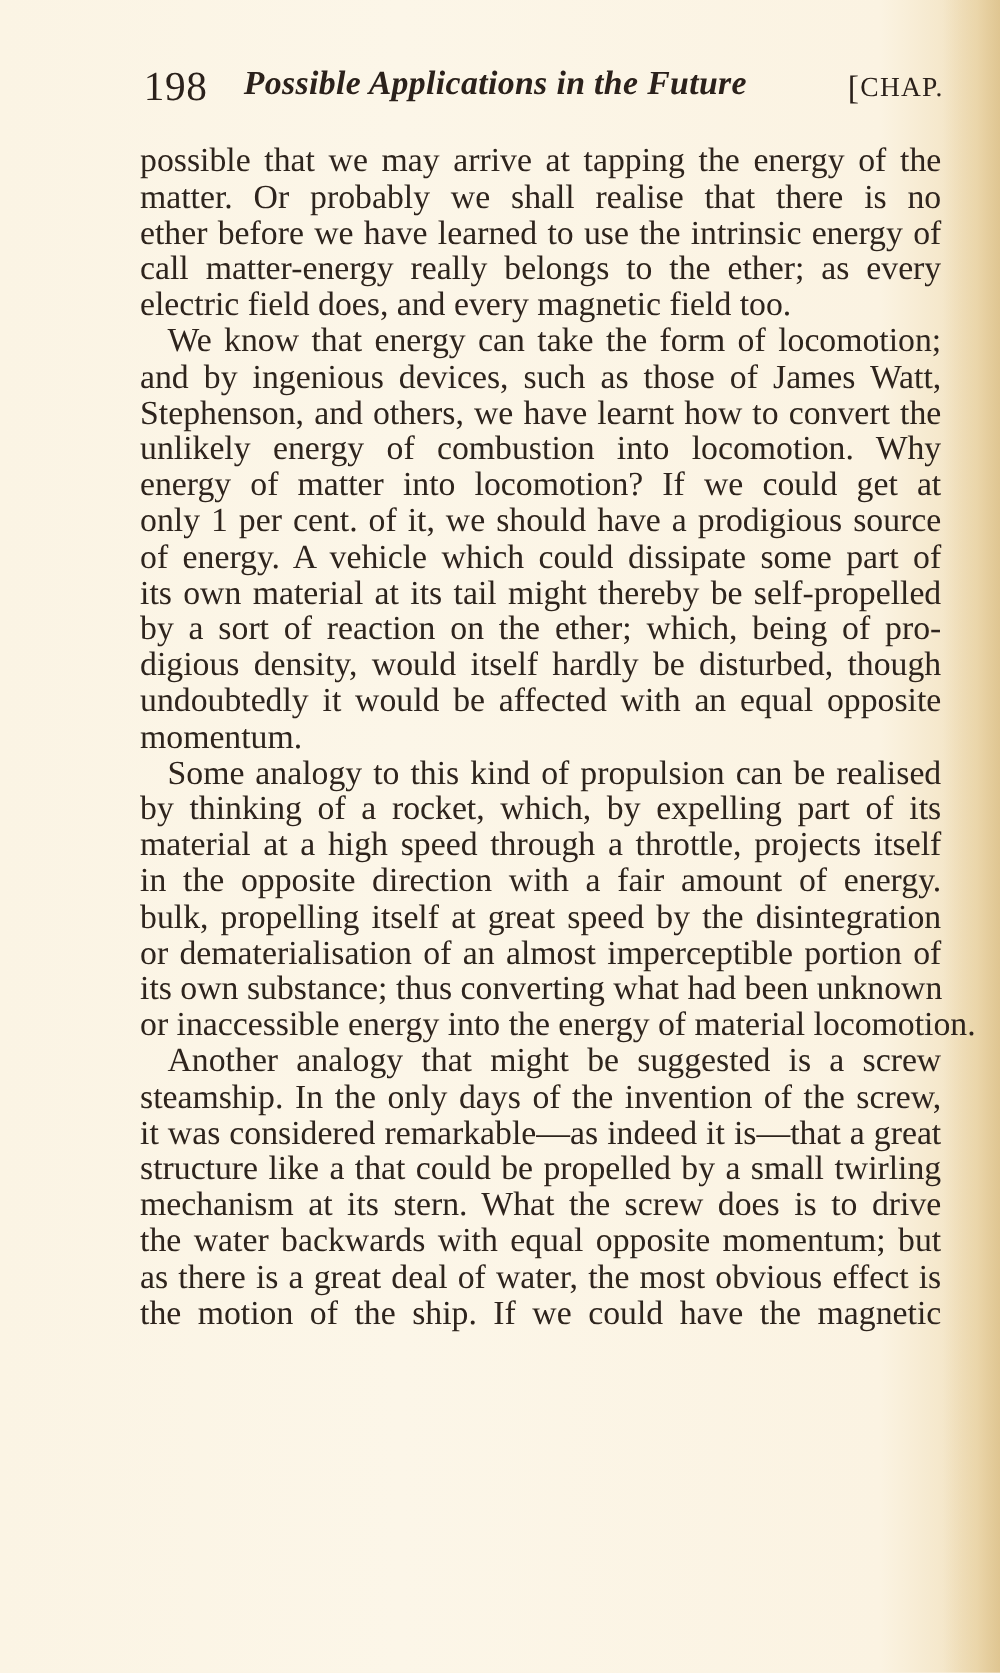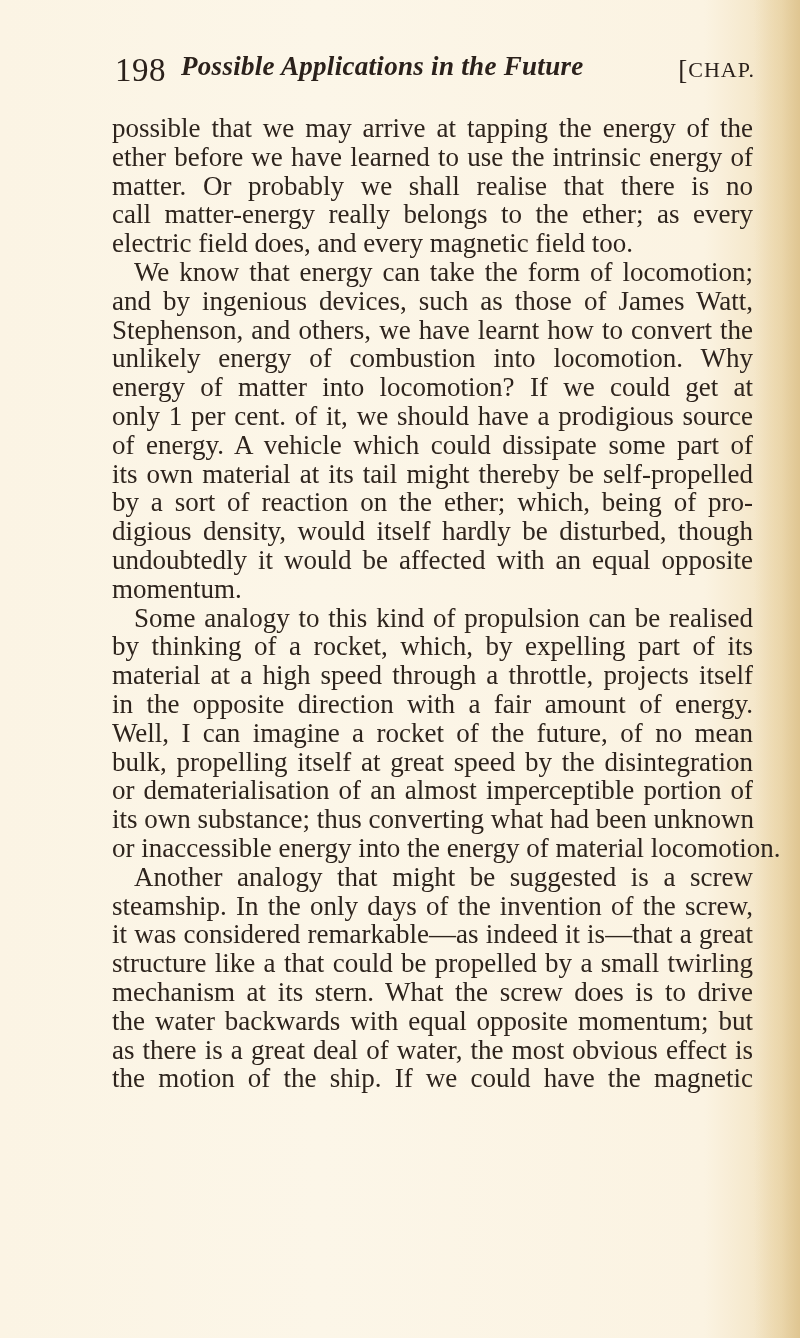--- a/index.html
+++ b/index.html
@@ -20,21 +20,21 @@
   .running-head {
     position: absolute; left: 113px; top: 52px; width: 642px; height: 34px;
     font-family: "Liberation Serif", "DejaVu Serif", serif;
     color: #2b211b;
   }
   .folio {
     position: absolute; left: 2px; top: 0px;
     font-size: 33px; letter-spacing: 0.5px;
   }
   .head-title {
-    position: absolute; left: 68px; top: -1px;
+    position: absolute; left: 82px; top: -1px;
     font-size: 27px; font-style: italic; font-weight: bold;
     letter-spacing: 0.3px;
     text-align: center;
   }
   .head-chap {
     position: absolute; right: 0px; top: 1px;
     font-size: 22px; letter-spacing: 1px;
   }
   .head-chap .bracket { font-size: 27px; position: relative; top: 2px; }
   .body-text {
@@ -59,41 +59,40 @@
   <div class="gutter-shade"></div>
 
   <div class="running-head">
     <span class="folio">198</span>
     <span class="head-title">Possible Applications in the Future</span>
     <span class="head-chap"><span class="bracket">[</span><span>CHAP.</span></span>
   </div>
 
   <div class="body-text" id="body-text">
       <span class="line">possible that we may arrive at tapping the energy of the</span>
+      <span class="line">matter. Or probably we shall realise that there is no</span>
       <span class="line">ether before we have learned to use the intrinsic energy of</span>
-      <span class="line">matter. Or probably we shall realise that there is no</span>
       <span class="line">call matter-energy really belongs to the ether; as every</span>
       <span class="line last">electric field does, and every magnetic field too.</span>
       <span class="line indent">We know that energy can take the form of locomotion;</span>
       <span class="line">and by ingenious devices, such as those of James Watt,</span>
       <span class="line">Stephenson, and others, we have learnt how to convert the</span>
       <span class="line">unlikely energy of combustion into locomotion. Why</span>
       <span class="line">energy of matter into locomotion? If we could get at</span>
       <span class="line">only 1 per cent. of it, we should have a prodigious source</span>
       <span class="line">of energy. A vehicle which could dissipate some part of</span>
       <span class="line">its own material at its tail might thereby be self-propelled</span>
       <span class="line">by a sort of reaction on the ether; which, being of pro-</span>
       <span class="line">digious density, would itself hardly be disturbed, though</span>
       <span class="line">undoubtedly it would be affected with an equal opposite</span>
       <span class="line last">momentum.</span>
       <span class="line indent">Some analogy to this kind of propulsion can be realised</span>
       <span class="line">by thinking of a rocket, which, by expelling part of its</span>
       <span class="line">material at a high speed through a throttle, projects itself</span>
       <span class="line">in the opposite direction with a fair amount of energy.</span>
-      <span class="line">Well, I can imagine a rocket of the future, of no mean</span>
       <span class="line">bulk, propelling itself at great speed by the disintegration</span>
       <span class="line">or dematerialisation of an almost imperceptible portion of</span>
       <span class="line">its own substance; thus converting what had been unknown</span>
       <span class="line last">or inaccessible energy into the energy of material locomotion.</span>
       <span class="line indent">Another analogy that might be suggested is a screw</span>
       <span class="line">steamship. In the only days of the invention of the screw,</span>
       <span class="line">it was considered remarkable—as indeed it is—that a great</span>
       <span class="line">structure like a that could be propelled by a small twirling</span>
       <span class="line">mechanism at its stern. What the screw does is to drive</span>
       <span class="line">the water backwards with equal opposite momentum; but</span>

